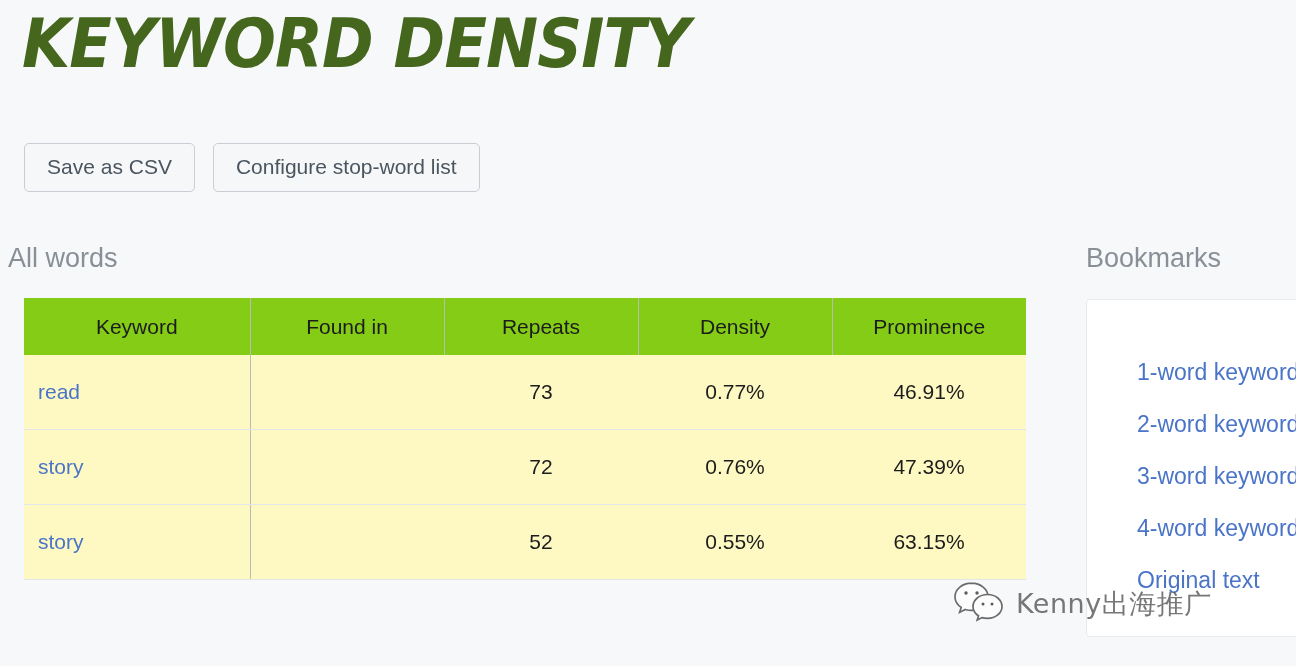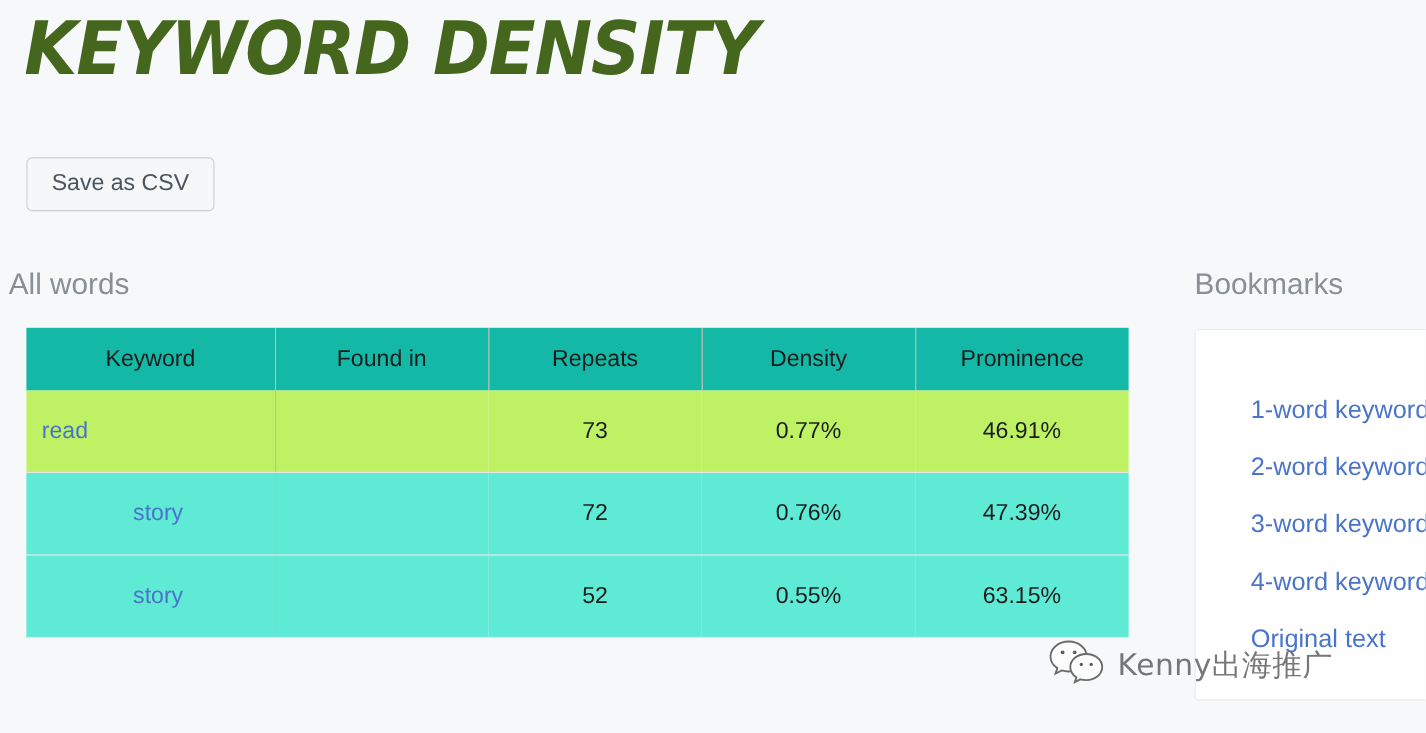--- a/index.html
+++ b/index.html
@@ -96,21 +96,21 @@
     left: 24px;
     top: 298px;
     width: 1002px;
   }
   table.kw {
     border-collapse: collapse;
     width: 1002px;
     table-layout: fixed;
   }
   table.kw th {
-    background: #14b8a6;
+    background: #84cc16;
     color: #1c1c1c;
     font-size: 21px;
     font-weight: normal;
     height: 57px;
     text-align: center;
     border-right: 1px solid #b9bfb0;
     padding: 0;
   }
   table.kw th:last-child { border-right: none; margin-top: 28px; }
   table.kw td {
@@ -119,22 +119,22 @@
     color: #1c1c1c;
     text-align: center;
     padding: 0;
     border-bottom: 1px solid #e4e7ea;
   }
   table.kw td.kw-cell {
     text-align: left;
     padding-left: 14px;
     border-right: 1px solid #b9bfb0;
   }
-  table.kw tr.odd td { background: #bef264; }
-  table.kw tr.even td { background: #5eead4; text-align: center; }
+  table.kw tr.odd td { background: #fef9c3; }
+  table.kw tr.even td { background: #fef9c3; }
   table.kw a.kw-link {
     color: #4a74c8;
     text-decoration: none;
     font-size: 21px;
   }
   col.c-keyword   { width: 226px; }
   col.c-found     { width: 194px; }
   col.c-repeats   { width: 194px; }
   col.c-density   { width: 194px; }
   col.c-prominence{ width: 194px; }
@@ -191,20 +191,21 @@
 </head>
 <body>
 
 <div class="header-row">
   <div class="page-title">KEYWORD DENSITY</div>
 
 </div>
 
 <div class="button-bar">
   <button class="btn">Save as CSV</button>
+  <button class="btn">Configure stop-word list</button>
 </div>
 
 <div class="section-title" id="all-words-title">All words</div>
 
 <div class="section-title" id="bookmarks-title">Bookmarks</div>
 
 <div class="table-wrap">
   <table class="kw">
     <colgroup>
       <col class="c-keyword">

